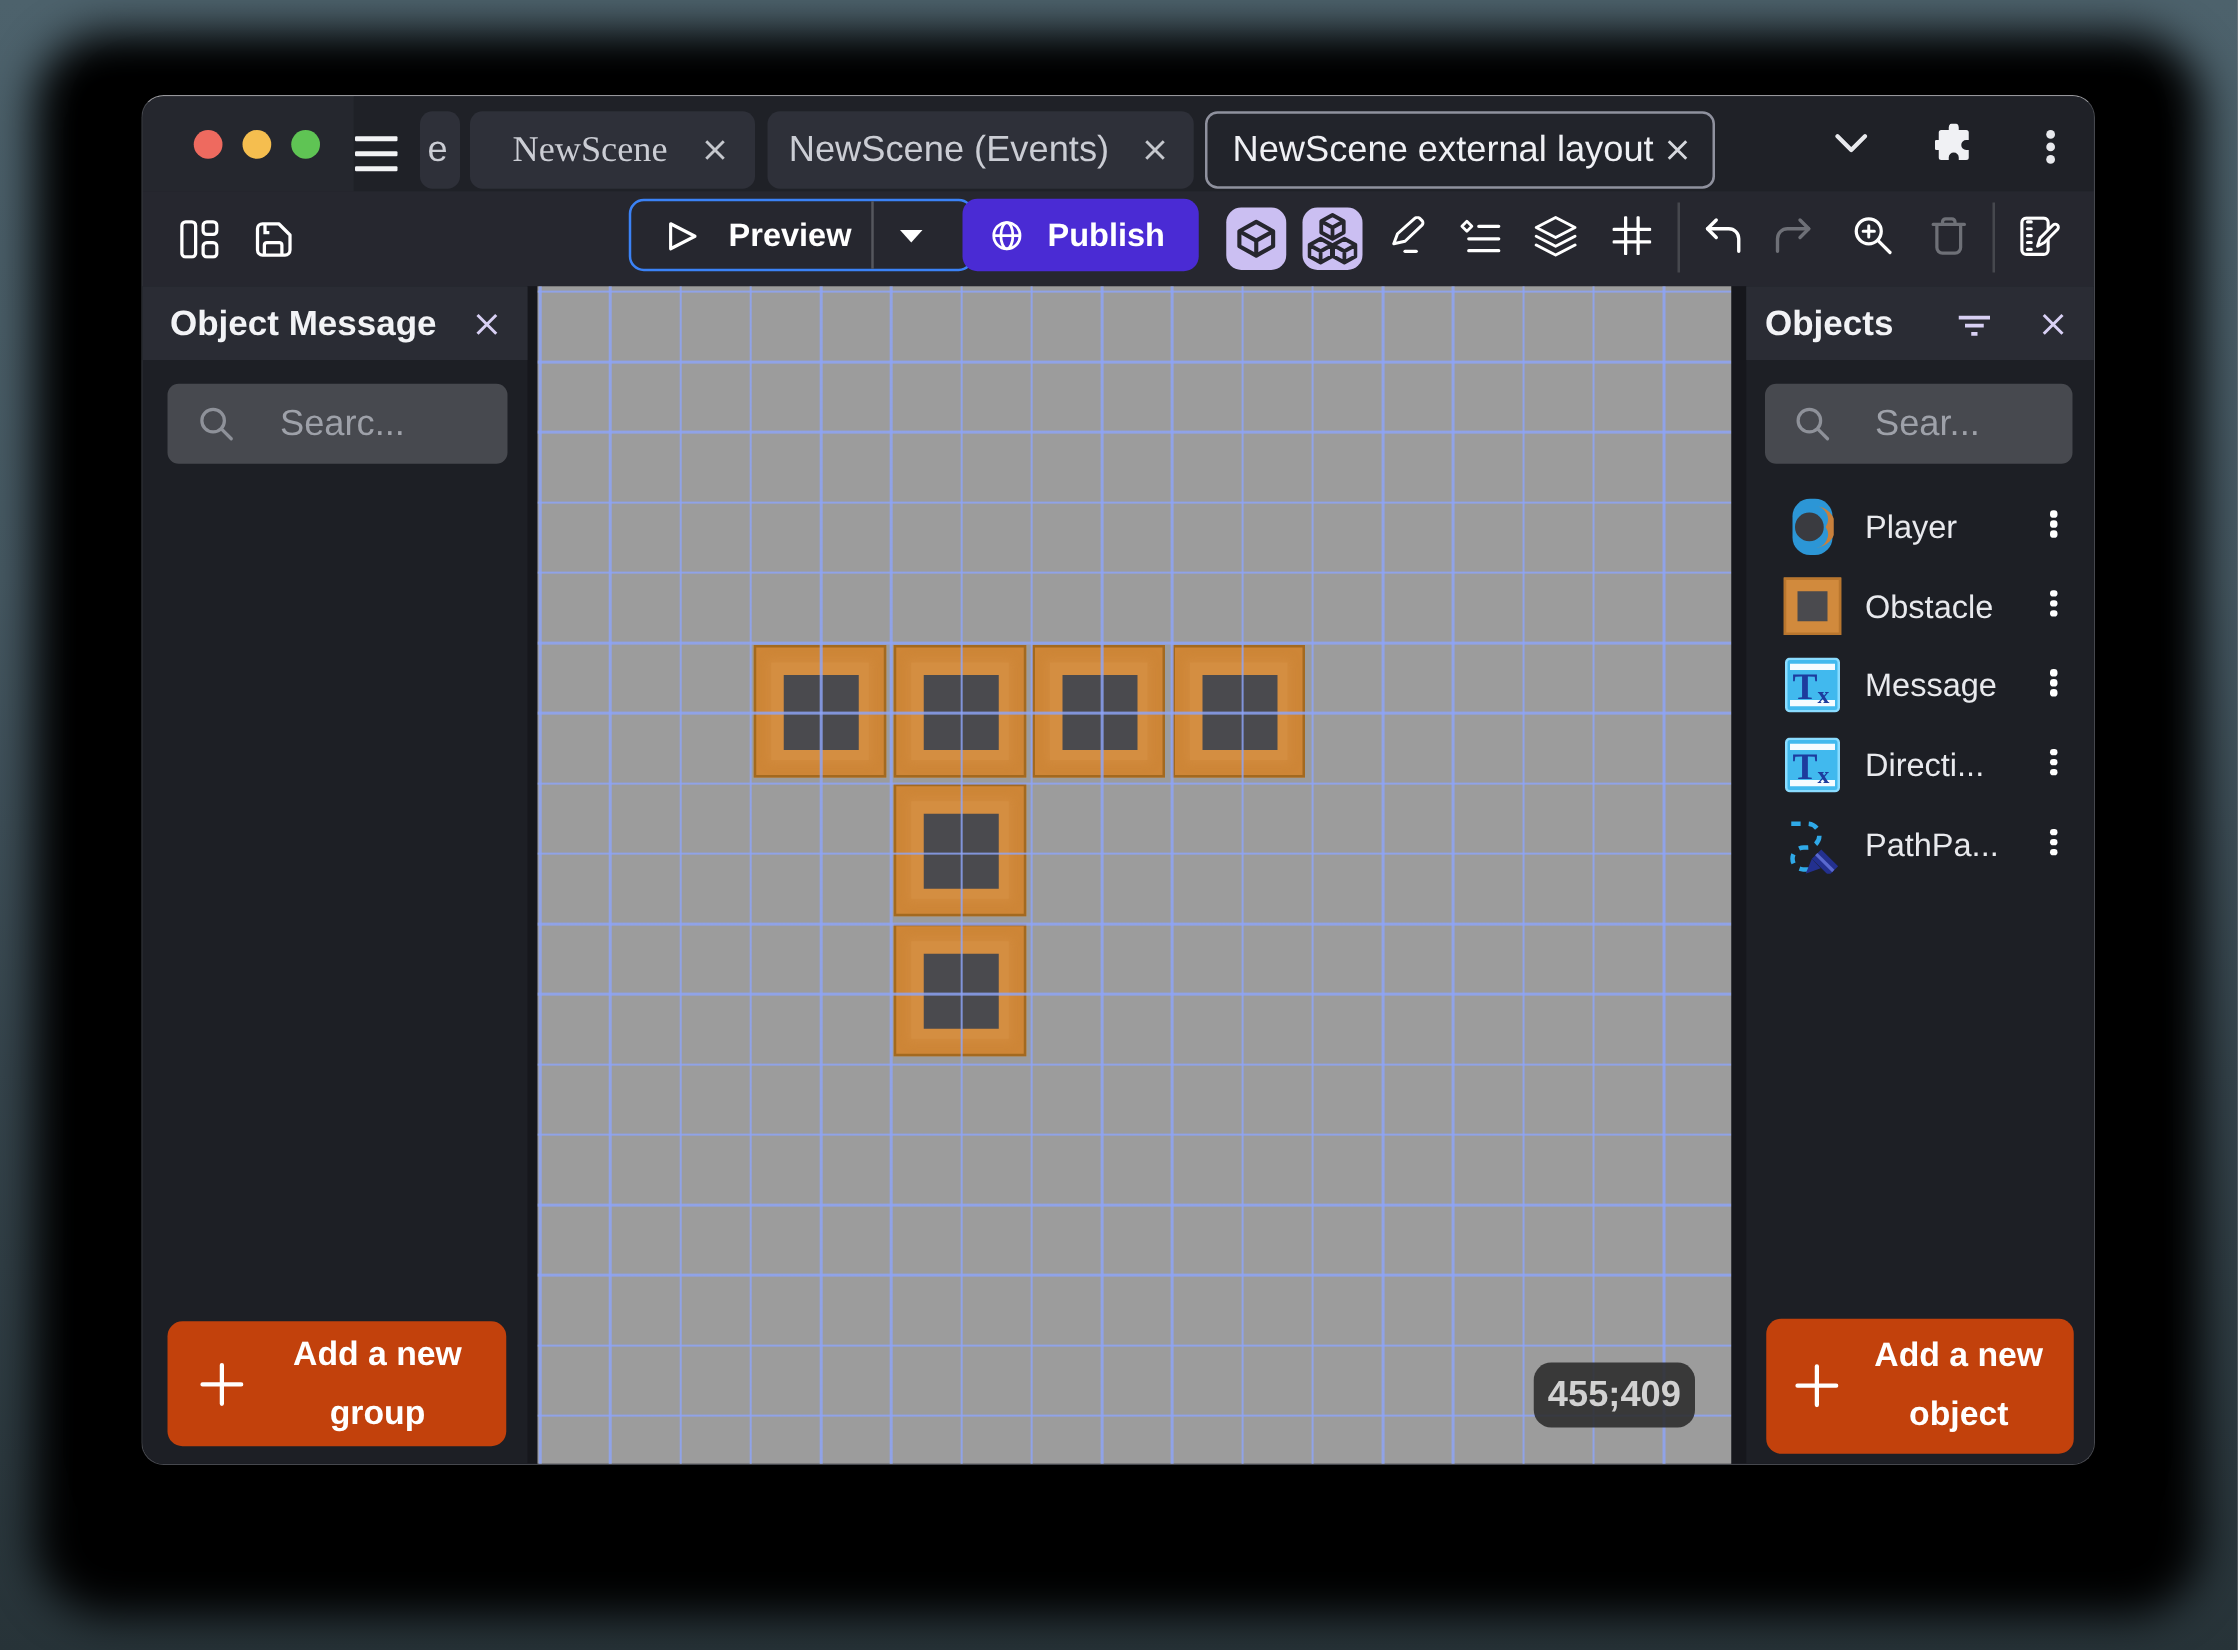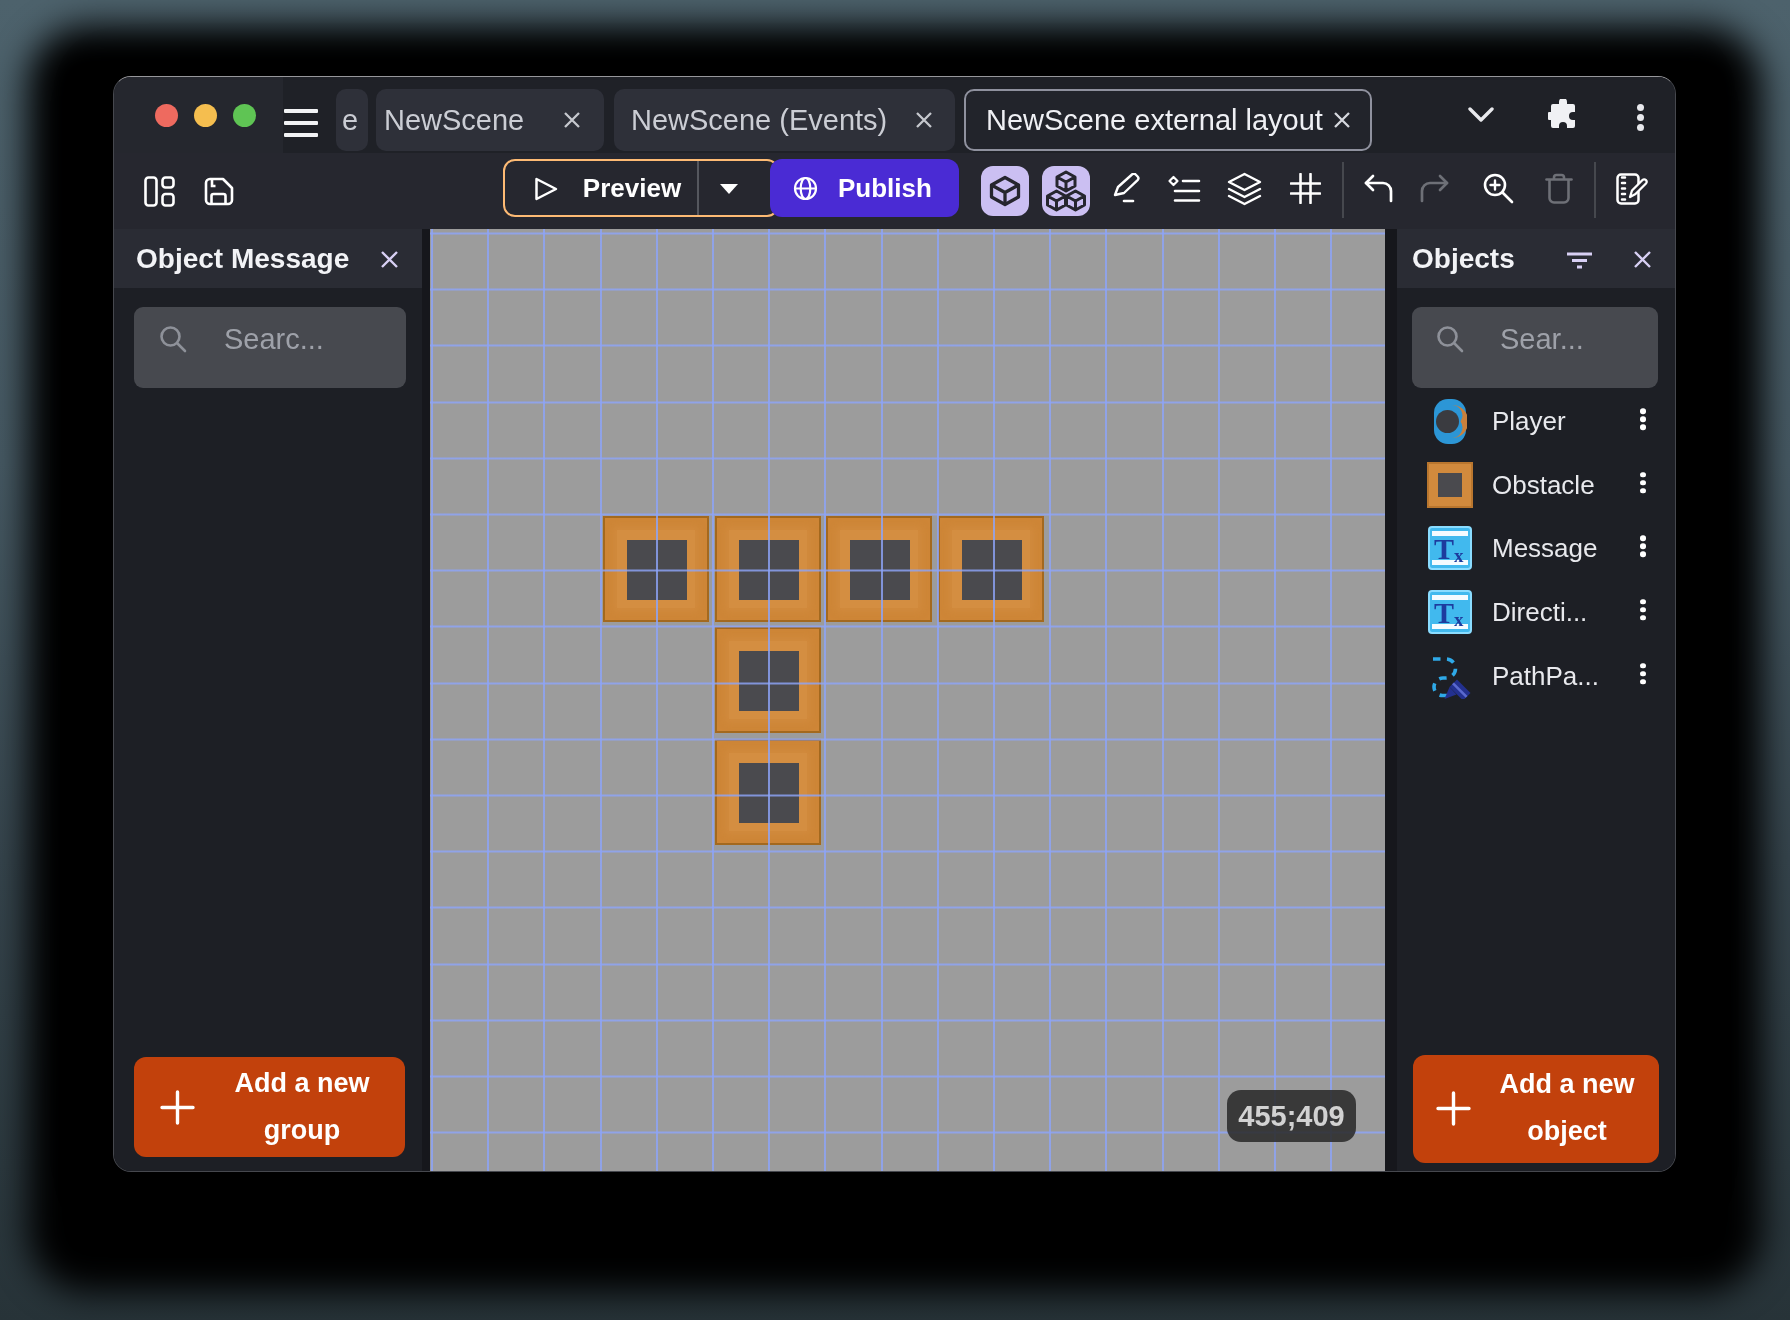--- a/index.html
+++ b/index.html
@@ -20,29 +20,29 @@
 .tabstrip { position:absolute; left:169px; top:0; height:76px; right:0; background:#1f2127; }
 .tl { position:absolute; top:27px; width:23px; height:23px; border-radius:50%; }
 .ham { position:absolute; left:1px; width:34px; height:4.6px; border-radius:1px; background:#f2f3f5; }
 .tab { position:absolute; top:12px; height:62px; background:#2e3039; border-radius:10px; color:#cbcdd4; font-size:29px; }
 .tab .lbl { position:absolute; top:0; height:62px; line-height:62px; white-space:nowrap; }
 .tabx { position:absolute; top:21px; width:20px; height:20px; }
 .atab { position:absolute; top:12px; height:62px; border:2px solid #8f919e; background:#22242b; border-radius:10px; color:#eff0f4; font-size:29px; }
 
 .toolbar { position:absolute; left:0; top:76px; width:100%; height:76px; background:#26272f; }
 .tbsep { position:absolute; top:9px; width:2px; height:56px; background:#46484e; }
-.btn-preview { position:absolute; left:389px; top:6px; width:276px; height:58px; border:2px solid #fdba74; border-radius:12px; }
+.btn-preview { position:absolute; left:389px; top:6px; width:276px; height:58px; border:2px solid #3b82f6; border-radius:12px; }
 .btn-publish { position:absolute; left:656px; top:6px; width:189px; height:58px; background:#4a2bd4; border-radius:12px; }
 .cubebtn { position:absolute; top:13px; width:48px; height:50px; background:#cbbff2; border-radius:12px; }
 
 .content { position:absolute; left:0; top:152px; width:100%; height:944px; background:#16171c; }
 .panel { position:absolute; top:0; height:944px; background:#1d1f25; }
 .phead { position:absolute; left:0; top:0; width:100%; height:59px; background:#2a2c34; color:#f2f3f6; }
 .phead .t { position:absolute; top:0; height:59px; line-height:59px; font-weight:bold; font-size:28px; }
-.search { position:absolute; top:78px; height:81px; background:#47494f; border-radius:9px; color:#9ea1a9; font-size:29px; }
+.search { position:absolute; top:78px; height:64px; background:#47494f; border-radius:9px; color:#9ea1a9; font-size:29px; }
 .search .ph { position:absolute; top:0; height:64px; line-height:64px; }
 .addbtn { position:absolute; background:#c2410c; border-radius:12px; color:#fff; }
 .addbtn .txt { position:absolute; text-align:center; font-weight:bold; font-size:27px; line-height:47px; color:#fff; }
 .canvas { position:absolute; left:316px; top:0; width:955px; height:944px; background:#9c9c9c; overflow:hidden; }
 .grid { position:absolute; left:0; top:0; width:100%; height:100%; z-index:5;
   background-image:
     repeating-linear-gradient(to right, rgba(141,164,248,0.82) 0px, rgba(141,164,248,0.82) 2px, transparent 2px, transparent 56.2px),
     repeating-linear-gradient(to bottom, rgba(141,164,248,0.82) 0px, rgba(141,164,248,0.82) 2px, transparent 2px, transparent 56.2px);
   background-position: 1px 0px, 0px 3.5px;
 }
@@ -67,21 +67,21 @@
     <div class="tl" style="left:80px;background:#f5be4f"></div>
     <div class="tl" style="left:119px;background:#5fc454"></div>
     <div class="tabstrip">
       <div class="ham" style="top:31.5px"></div>
       <div class="ham" style="top:43.5px"></div>
       <div class="ham" style="top:55.5px"></div>
       <div class="tab" style="left:53px;width:32px;">
           <span class="lbl" style="left:6px;">e</span>
         </div>
       <div class="tab" style="left:93px;width:228px;">
-        <span class="lbl" style="left:8px;">NewScene</span>
+        <span class="lbl" style="left:34px;font-family:Liberation Serif, serif;">NewScene</span>
         <svg class="tabx" style="left:186px" viewBox="0 0 20 20">
             <path d="M3 3 L17 17 M17 3 L3 17" stroke="#c6c8ce" stroke-width="2.3" fill="none"></path>
           </svg>
       </div>
       <div class="tab" style="left:331px;width:341px;">
         <span class="lbl" style="left:17px;">NewScene (Events)</span>
         <svg class="tabx" style="left:300px" viewBox="0 0 20 20">
             <path d="M3 3 L17 17 M17 3 L3 17" stroke="#c6c8ce" stroke-width="2.3" fill="none"></path>
           </svg>
       </div>

